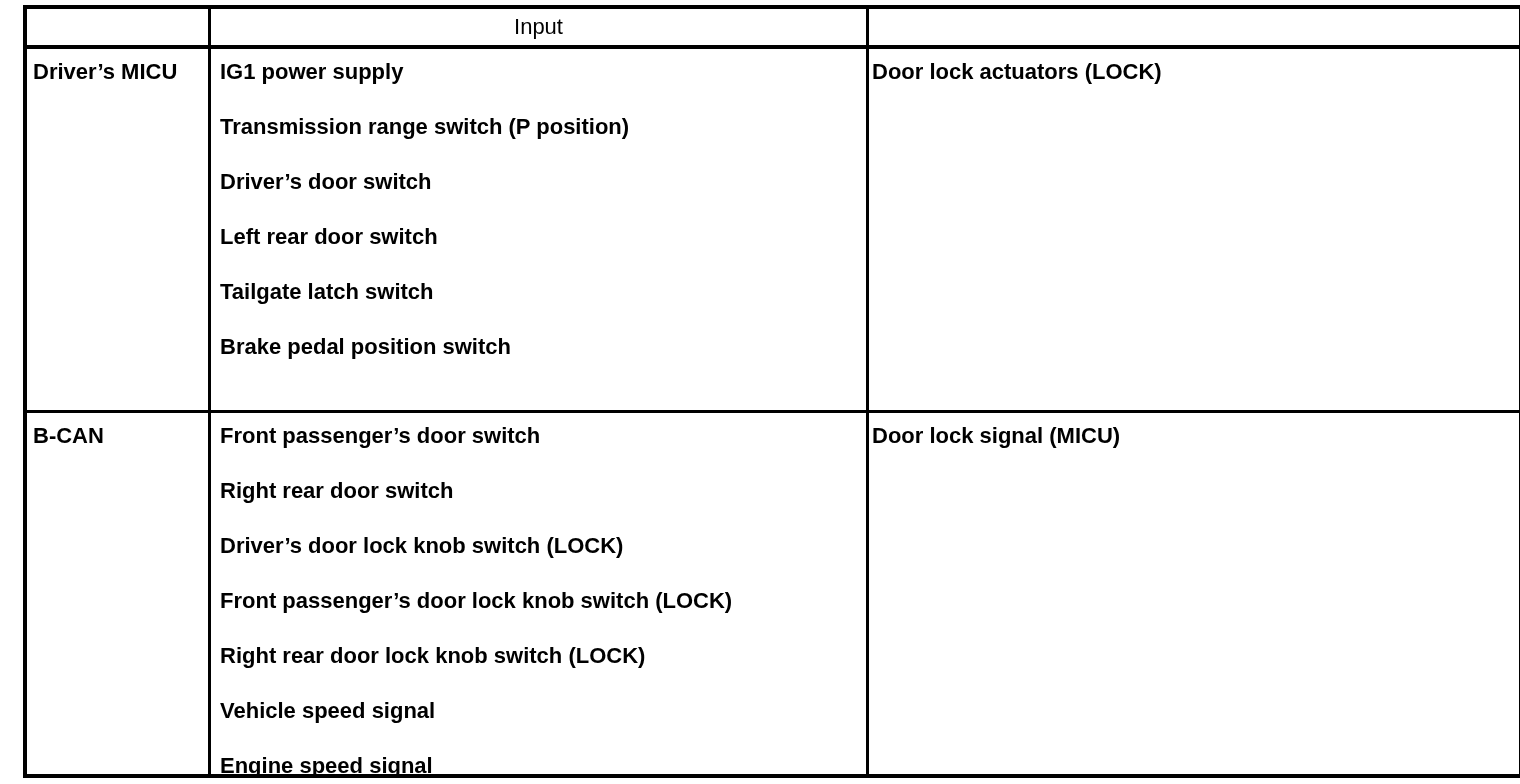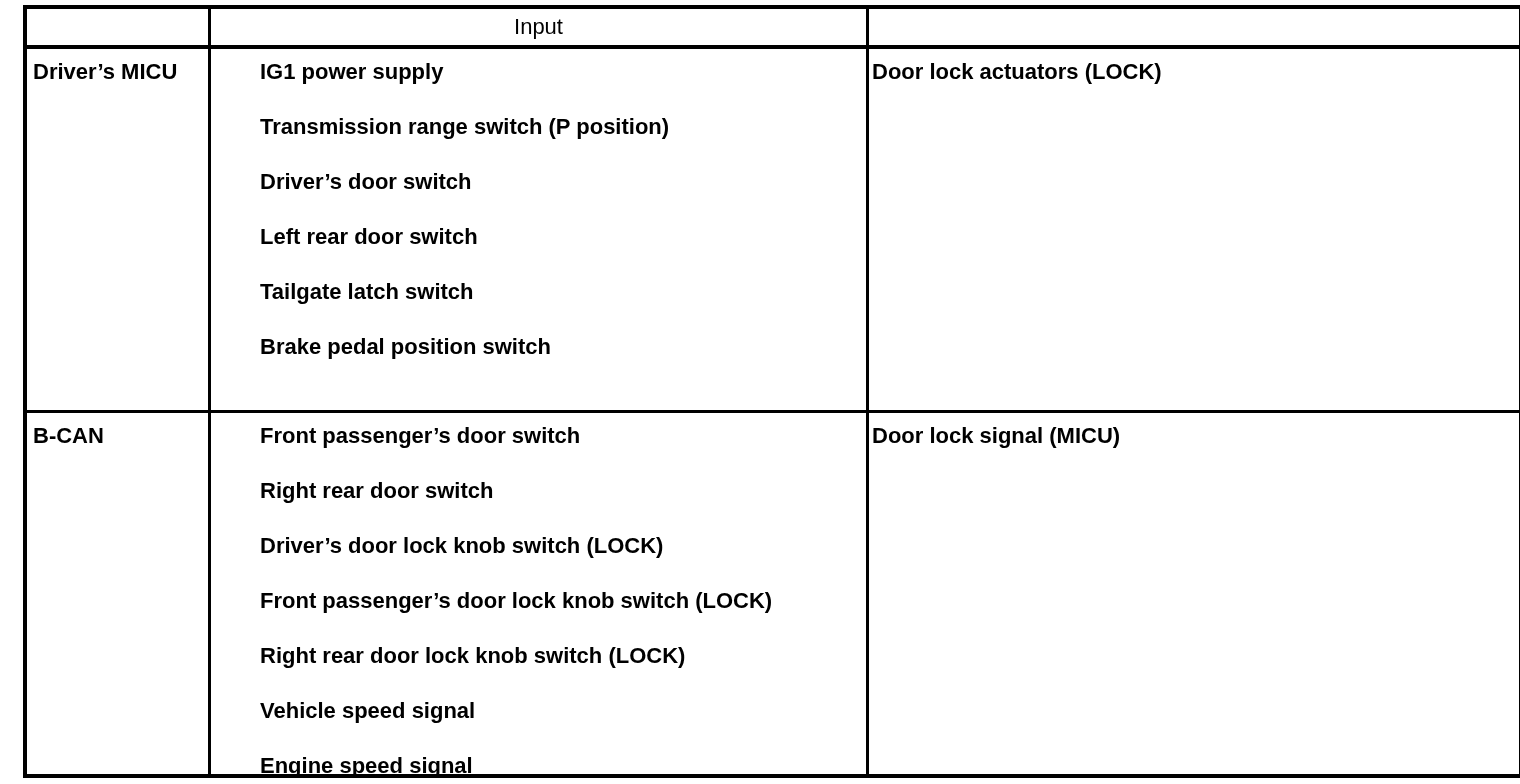--- a/index.html
+++ b/index.html
@@ -105,21 +105,20 @@
     white-space: nowrap;
     font-size: 22px;
     font-weight: bold;
   }
   .cell-system .line-item,
   .cell-output .line-item {
     padding-left: 3px;
   }
   .cell-input .line-item {
     padding-left: 9px;
-    margin-left: 40px;
   }
 </style>
 </head>
 <body>
 
 <div class="sheet">
   <div class="spec-table">
 
     <div class="vrule vrule-col1"></div>
     <div class="vrule vrule-col2"></div>

